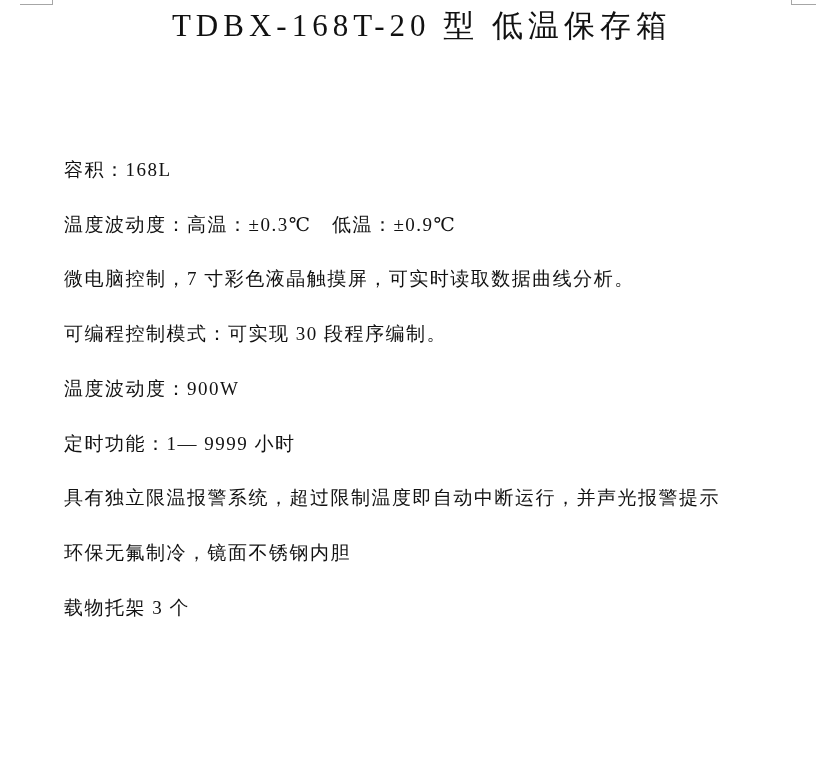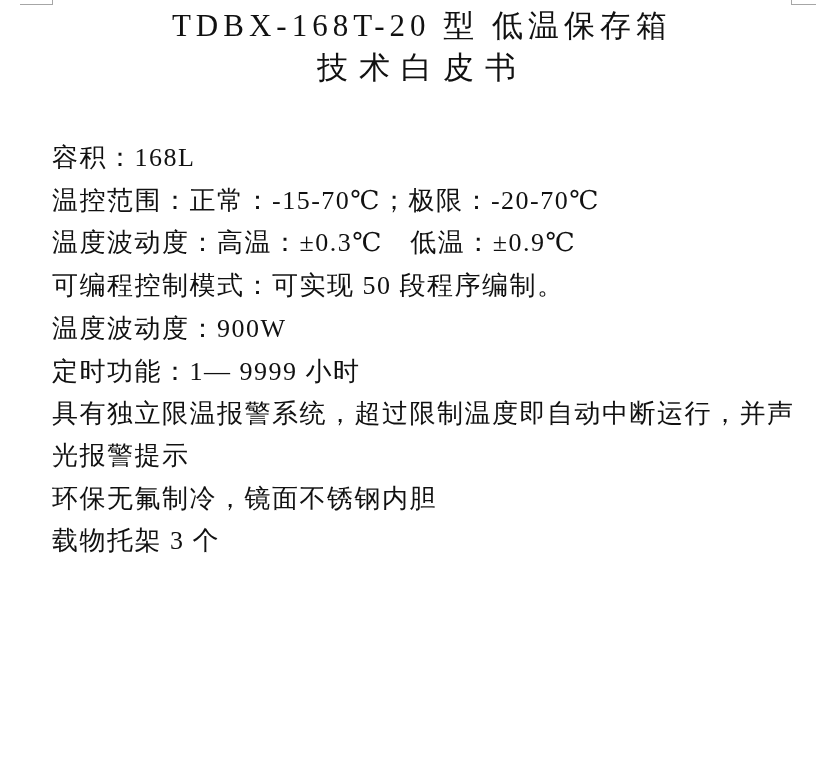--- a/index.html
+++ b/index.html
@@ -46,47 +46,46 @@
   .title-line.l1 { letter-spacing: 5px; }
   .title-line.l2 { letter-spacing: 11px; }
 
   .body-block {
     position: absolute;
     left: 51px;
     top: 136px;
     width: 745px;
   }
   .spec-line {
-    margin: 1px;
-    font-size: 26px;
+    margin: 13px;
+    font-size: 19px;
     line-height: 41.7px;
     letter-spacing: 1.5px;
     white-space: pre-wrap;
   }
 </style>
 </head>
 <body>
 
 <div class="page">
 
   <div class="crop-line crop-h crop-tl-h"></div>
   <div class="crop-line crop-v crop-tl-v"></div>
   <div class="crop-line crop-h crop-tr-h"></div>
   <div class="crop-line crop-v crop-tr-v"></div>
 
   <div class="title-block">
     <h1 class="title-line l1">TDBX-168T-20 型 低温保存箱</h1>
-    <h1 class="title-line l2">技术白皮书</h1>
   </div>
 
   <div class="body-block">
     <p class="spec-line">容积：168L</p>
-    <p class="spec-line">温控范围：正常：-15-70℃；极限：-20-70℃</p>
     <p class="spec-line">温度波动度：高温：±0.3℃　低温：±0.9℃</p>
-    <p class="spec-line">可编程控制模式：可实现 50 段程序编制。</p>
+    <p class="spec-line">微电脑控制，7 寸彩色液晶触摸屏，可实时读取数据曲线分析。</p>
+    <p class="spec-line">可编程控制模式：可实现 30 段程序编制。</p>
     <p class="spec-line">温度波动度：900W</p>
     <p class="spec-line">定时功能：1— 9999 小时</p>
     <p class="spec-line">具有独立限温报警系统，超过限制温度即自动中断运行，并声光报警提示</p>
     <p class="spec-line">环保无氟制冷，镜面不锈钢内胆</p>
     <p class="spec-line">载物托架 3 个</p>
   </div>
 
 </div>
 
 </body></html>

